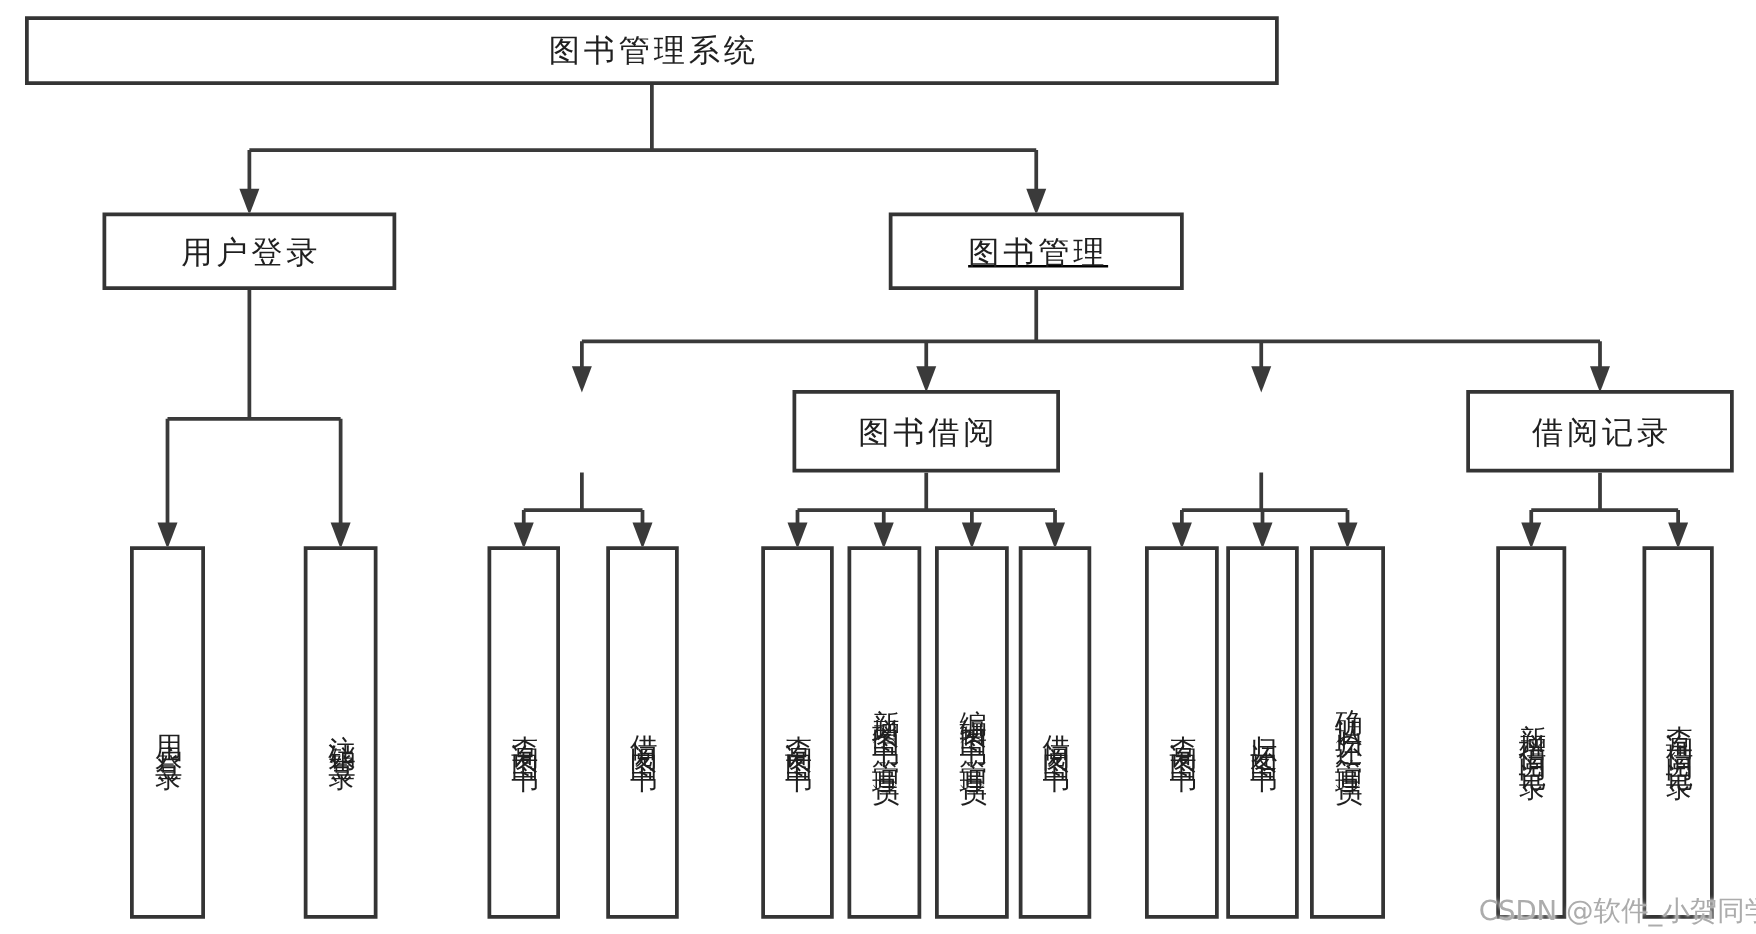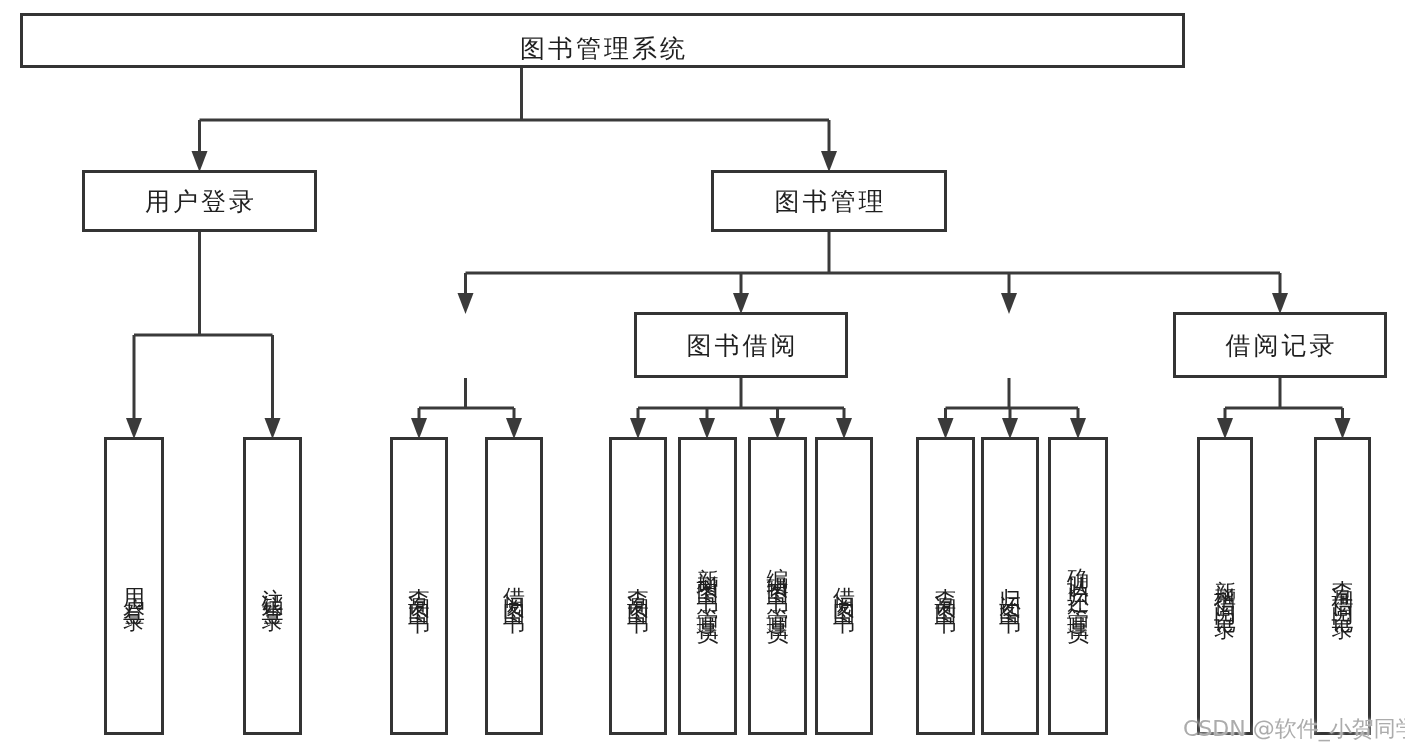--- a/index.html
+++ b/index.html
@@ -36,23 +36,23 @@
   }
   .vlabel {
     writing-mode: vertical-rl;
     text-orientation: mixed;
     font-size: 22px;
     letter-spacing: 8px;
     color: #1f1f1f;
     line-height: 1;
   }
   
-  .n-root  { left: 20px;   top: 13px;  width: 1165px; height: 55px; align-items: flex-end; }
+  .n-root  { left: 20px;   top: 13px;  width: 1003px; height: 55px; }
   .n-login { left: 82px;   top: 170px; width: 235px;  height: 62px; }
-  .n-mgmt  { left: 711px;  top: 170px; width: 236px;  height: 62px; }
+  .n-mgmt  { left: 711px;  top: 170px; width: 236px;  height: 62px; text-decoration: underline; }
   .n-rec   { left: 363px;  top: 312px; width: 205px;  height: 66px; }
   .n-bor   { left: 634px;  top: 312px; width: 214px;  height: 66px; }
   .n-cur   { left: 902px;  top: 312px; width: 214px;  height: 66px; }
   .n-hist  { left: 1173px; top: 312px; width: 214px;  height: 66px; }
   
   .leaf { top: 437px; height: 298px; }
   .l-ul1 { left: 104px;  width: 60px; }
   .l-ul2 { left: 243px;  width: 59px; }
   .l-nb1 { left: 390px;  width: 58px; }
   .l-nb2 { left: 485px;  width: 58px; }

